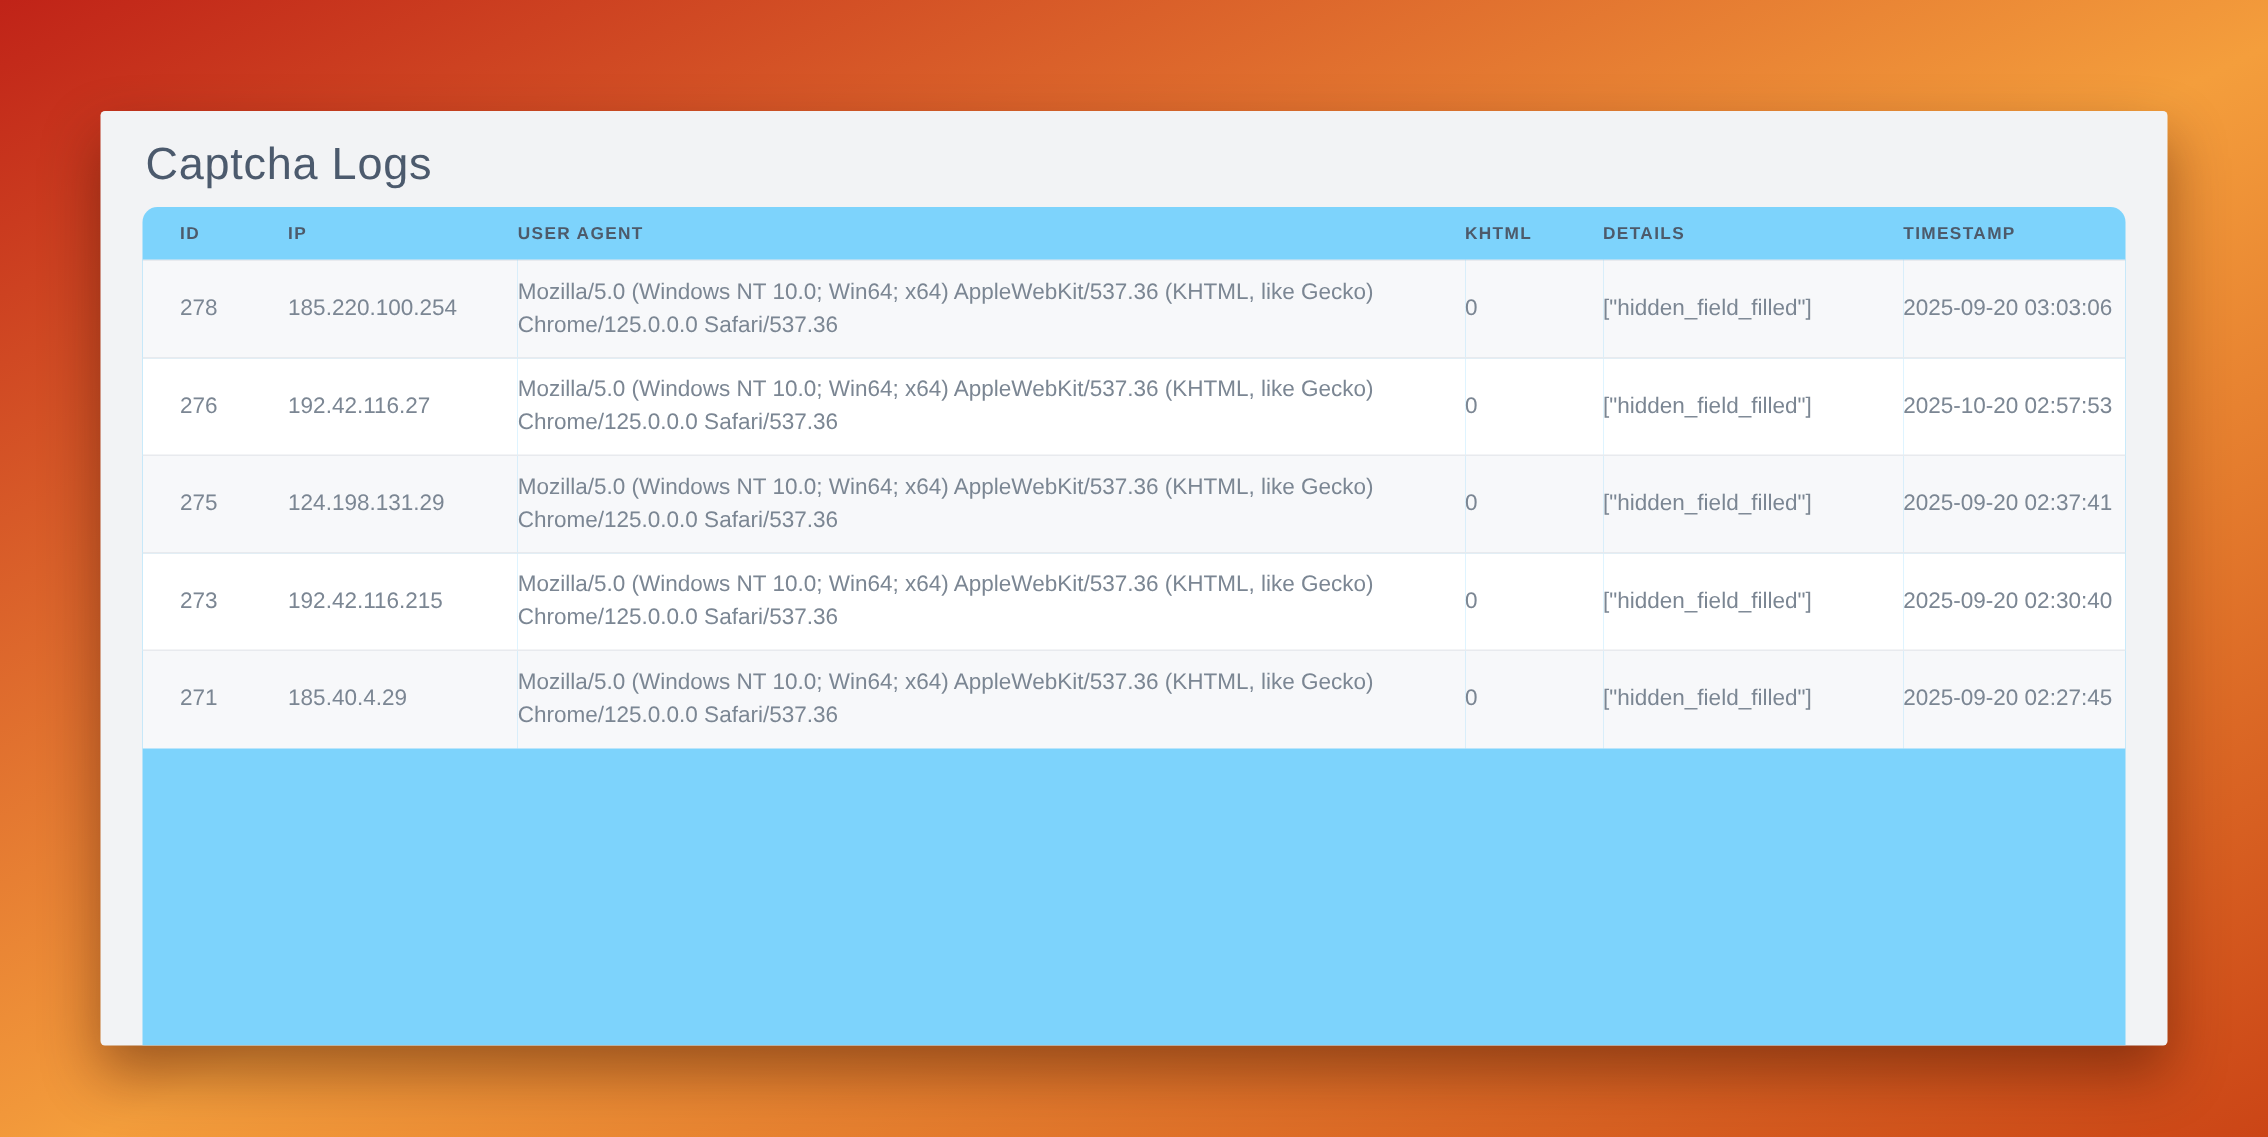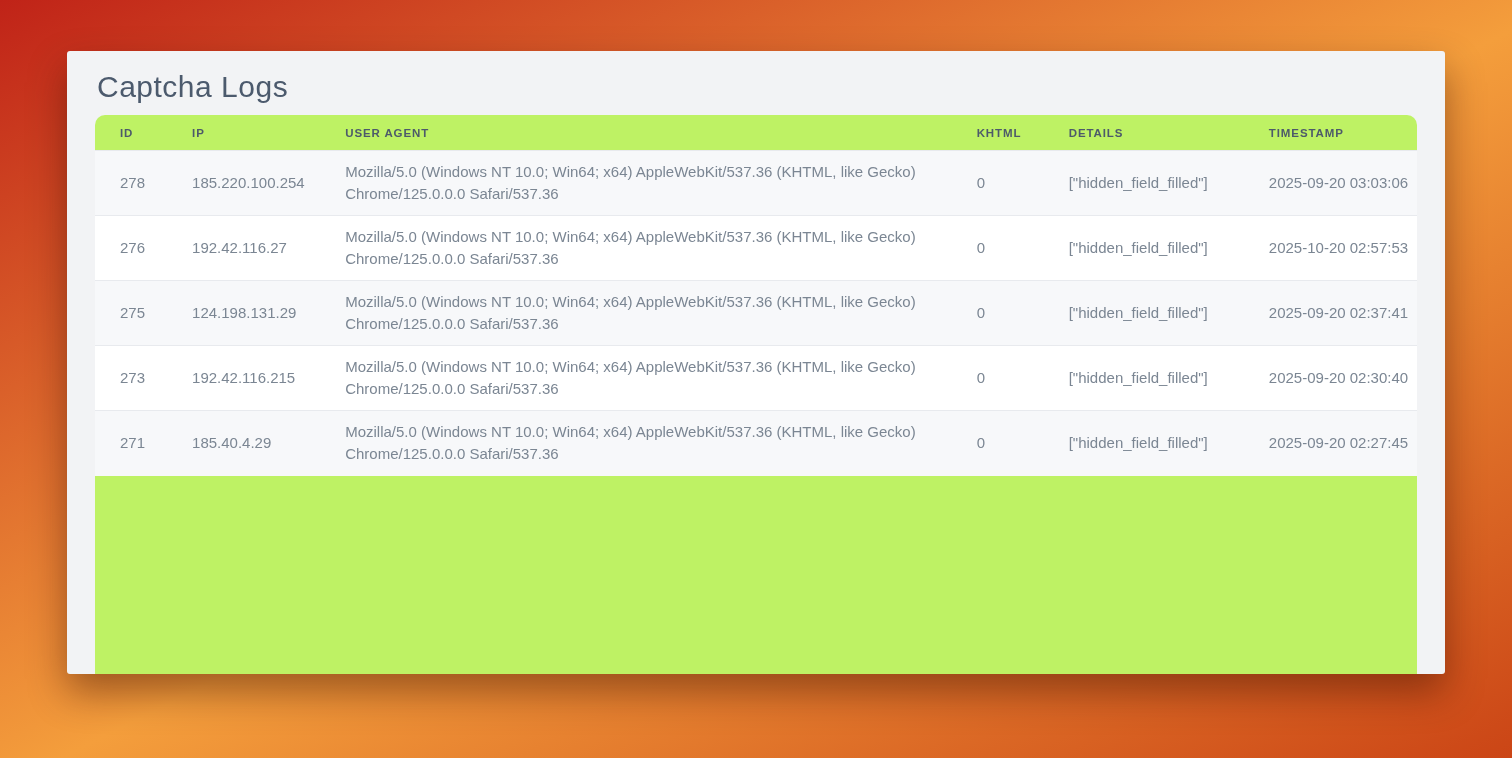--- a/index.html
+++ b/index.html
@@ -8,39 +8,39 @@
     width: 1512px; height: 758px;
     overflow: hidden;
     font-family: "Liberation Sans", "DejaVu Sans", sans-serif;
   }
   body {
     position: relative;
     background: linear-gradient(to bottom right, #c02318 0%, #f49e3c 52%, #cb4516 100%);
   }
   .card {
     position: absolute;
-    left: 67px; top: 51px;
+    left: 67px; top: 74px;
     width: 1378px; height: 623px;
     background: #f2f3f5;
     border-radius: 3px;
     box-shadow: 0 18px 38px rgba(55, 12, 0, 0.45);
     overflow: hidden;
   }
   .card-title {
     margin: 18px 28px 10px 30px;
     font-size: 30px;
     line-height: 36px;
     font-weight: 500;
     letter-spacing: 0.5px;
     color: #4c5a6d;
   }
   .table-wrap {
     margin: 0 28px;
     height: 559px;
-    background: #bef264;
+    background: #7dd3fc;
     border-radius: 10px 10px 0 0;
     overflow: hidden;
   }
   table {
     width: 100%;
     border-collapse: collapse;
     table-layout: fixed;
   }
   col.c-id        { width: 97px; }
   col.c-ip        { width: 153px; }

